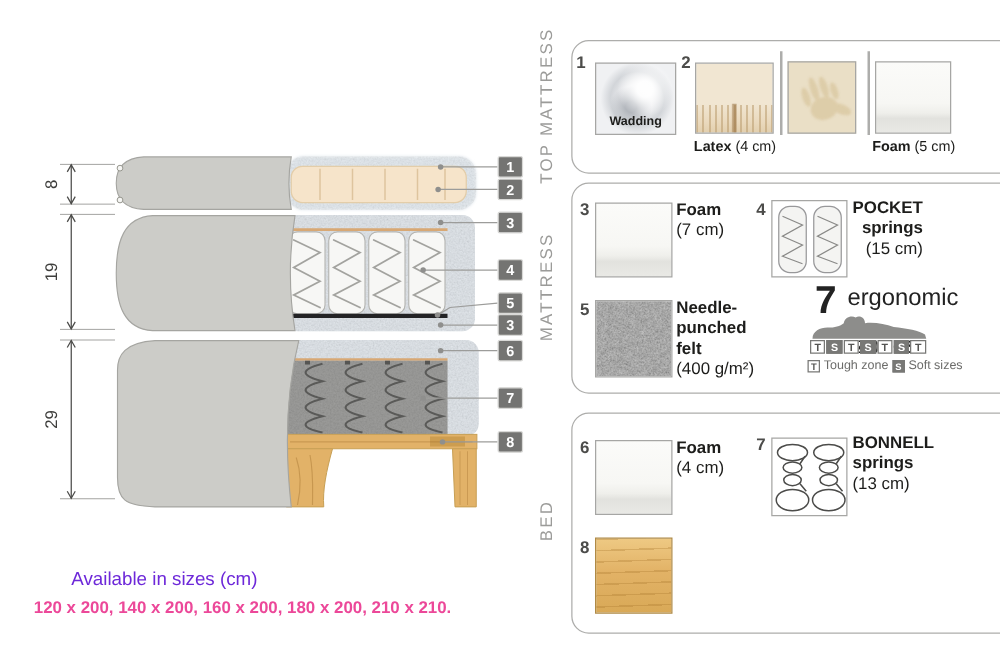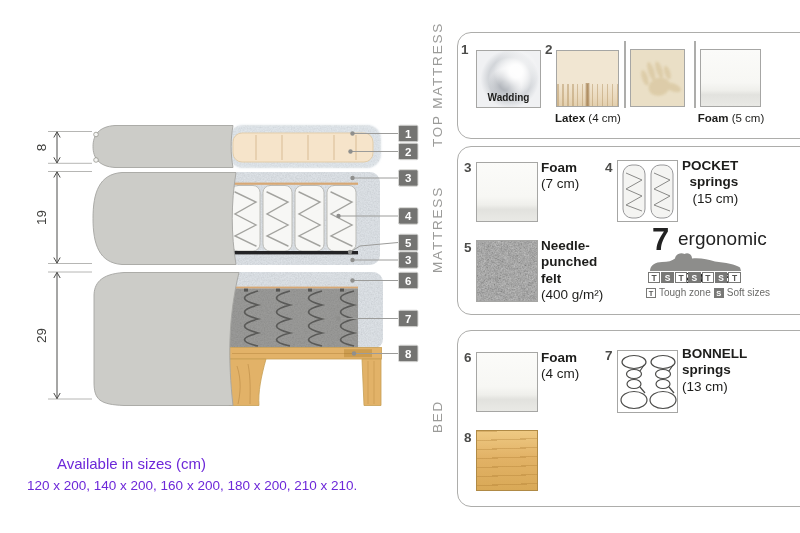--- a/index.html
+++ b/index.html
@@ -38,21 +38,21 @@
   .zb{flex:0 0 12.4px;height:11.5px;border:1px solid #787876;box-sizing:border-box;
       font-size:8.5px;font-weight:bold;text-align:center;line-height:10px;margin-right:1px;}
   .zt{background:#fff;color:#555553;}
   .zs{background:#787876;color:#fff;}
   .zlegend{position:absolute;font-size:10px;color:#6b6b69;display:flex;align-items:center;}
   .zk{display:inline-block;width:10px;height:10px;border:1px solid #787876;box-sizing:border-box;
       font-size:7.5px;font-weight:bold;text-align:center;line-height:9px;margin:0 3px;}
   .ergo-7{position:absolute;font-size:31px;font-weight:bold;color:#222;}
   .ergo-word{position:absolute;font-size:19px;color:#222;}
   .footer-title{position:absolute;font-size:15px;color:#6d28d9;}
-  .footer-sizes{position:absolute;font-size:13.5px;font-weight:normal;color:#6d28d9;}
+  .footer-sizes{position:absolute;font-size:13.5px;font-weight:bold;color:#ec4899;}
 </style>
 </head>
 <body>
 
 <div id="app">
 
   <svg class="abs" style="left:0;top:0" width="455" height="533" viewBox="0 0 455 533">
     <defs>
       <filter id="nzf" x="0" y="0" width="100%" height="100%">
         <feTurbulence type="fractalNoise" baseFrequency="0.7" numOctaves="3" seed="4"></feTurbulence>

